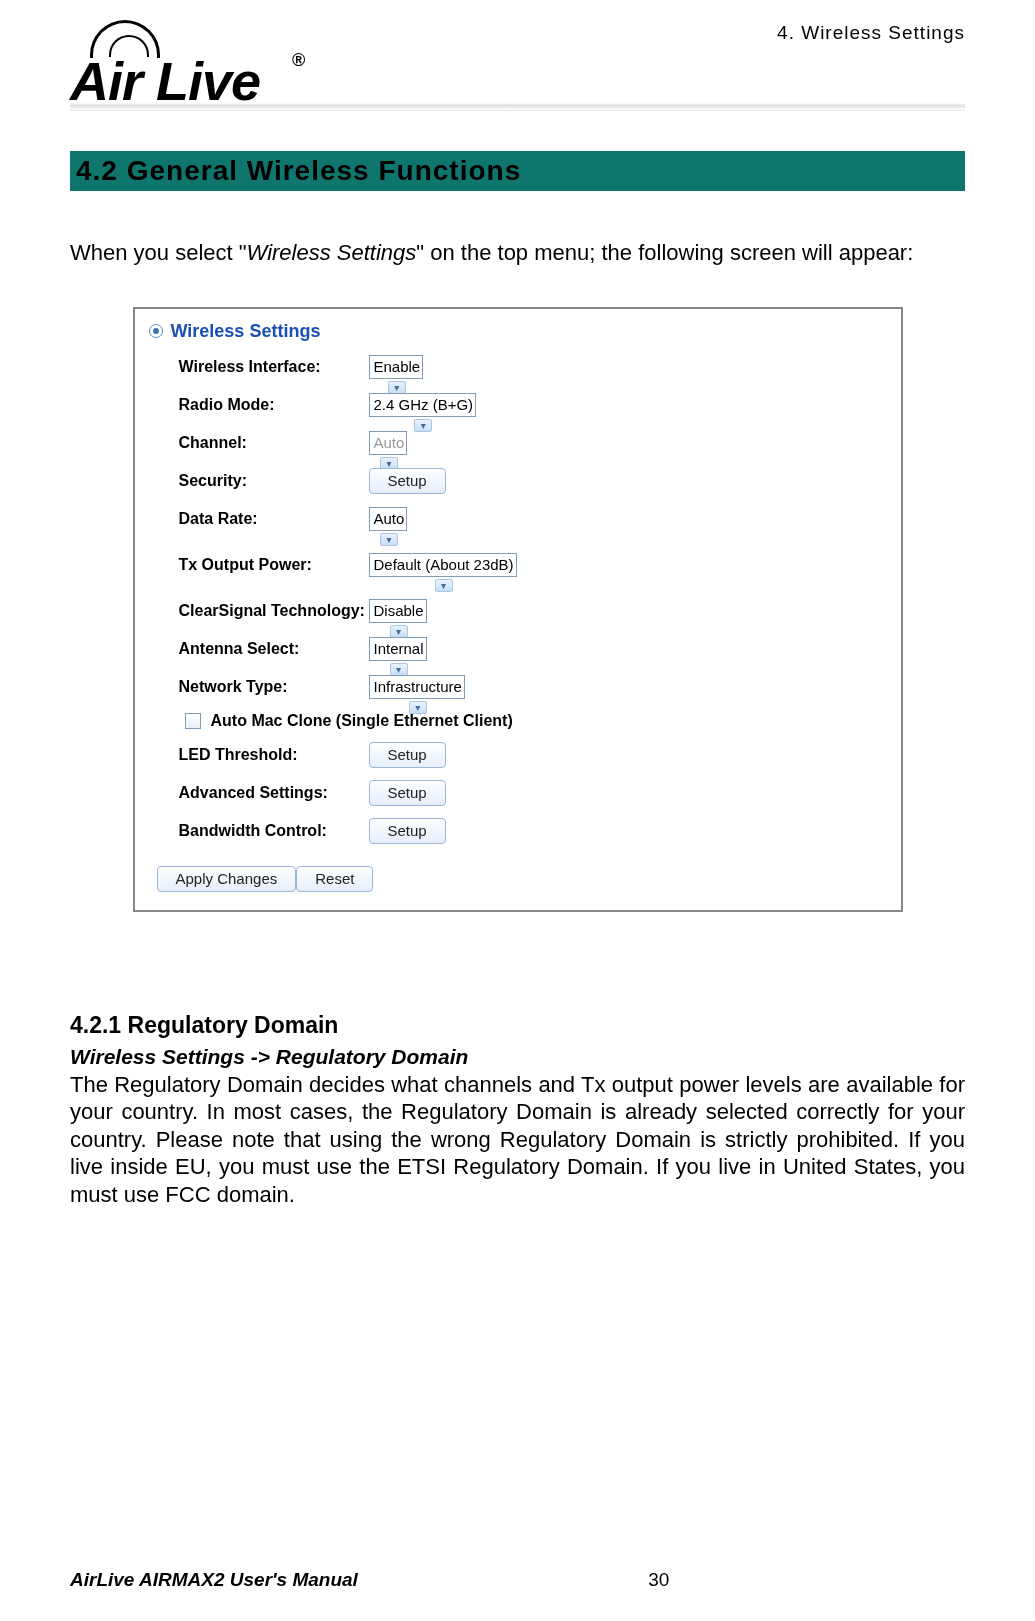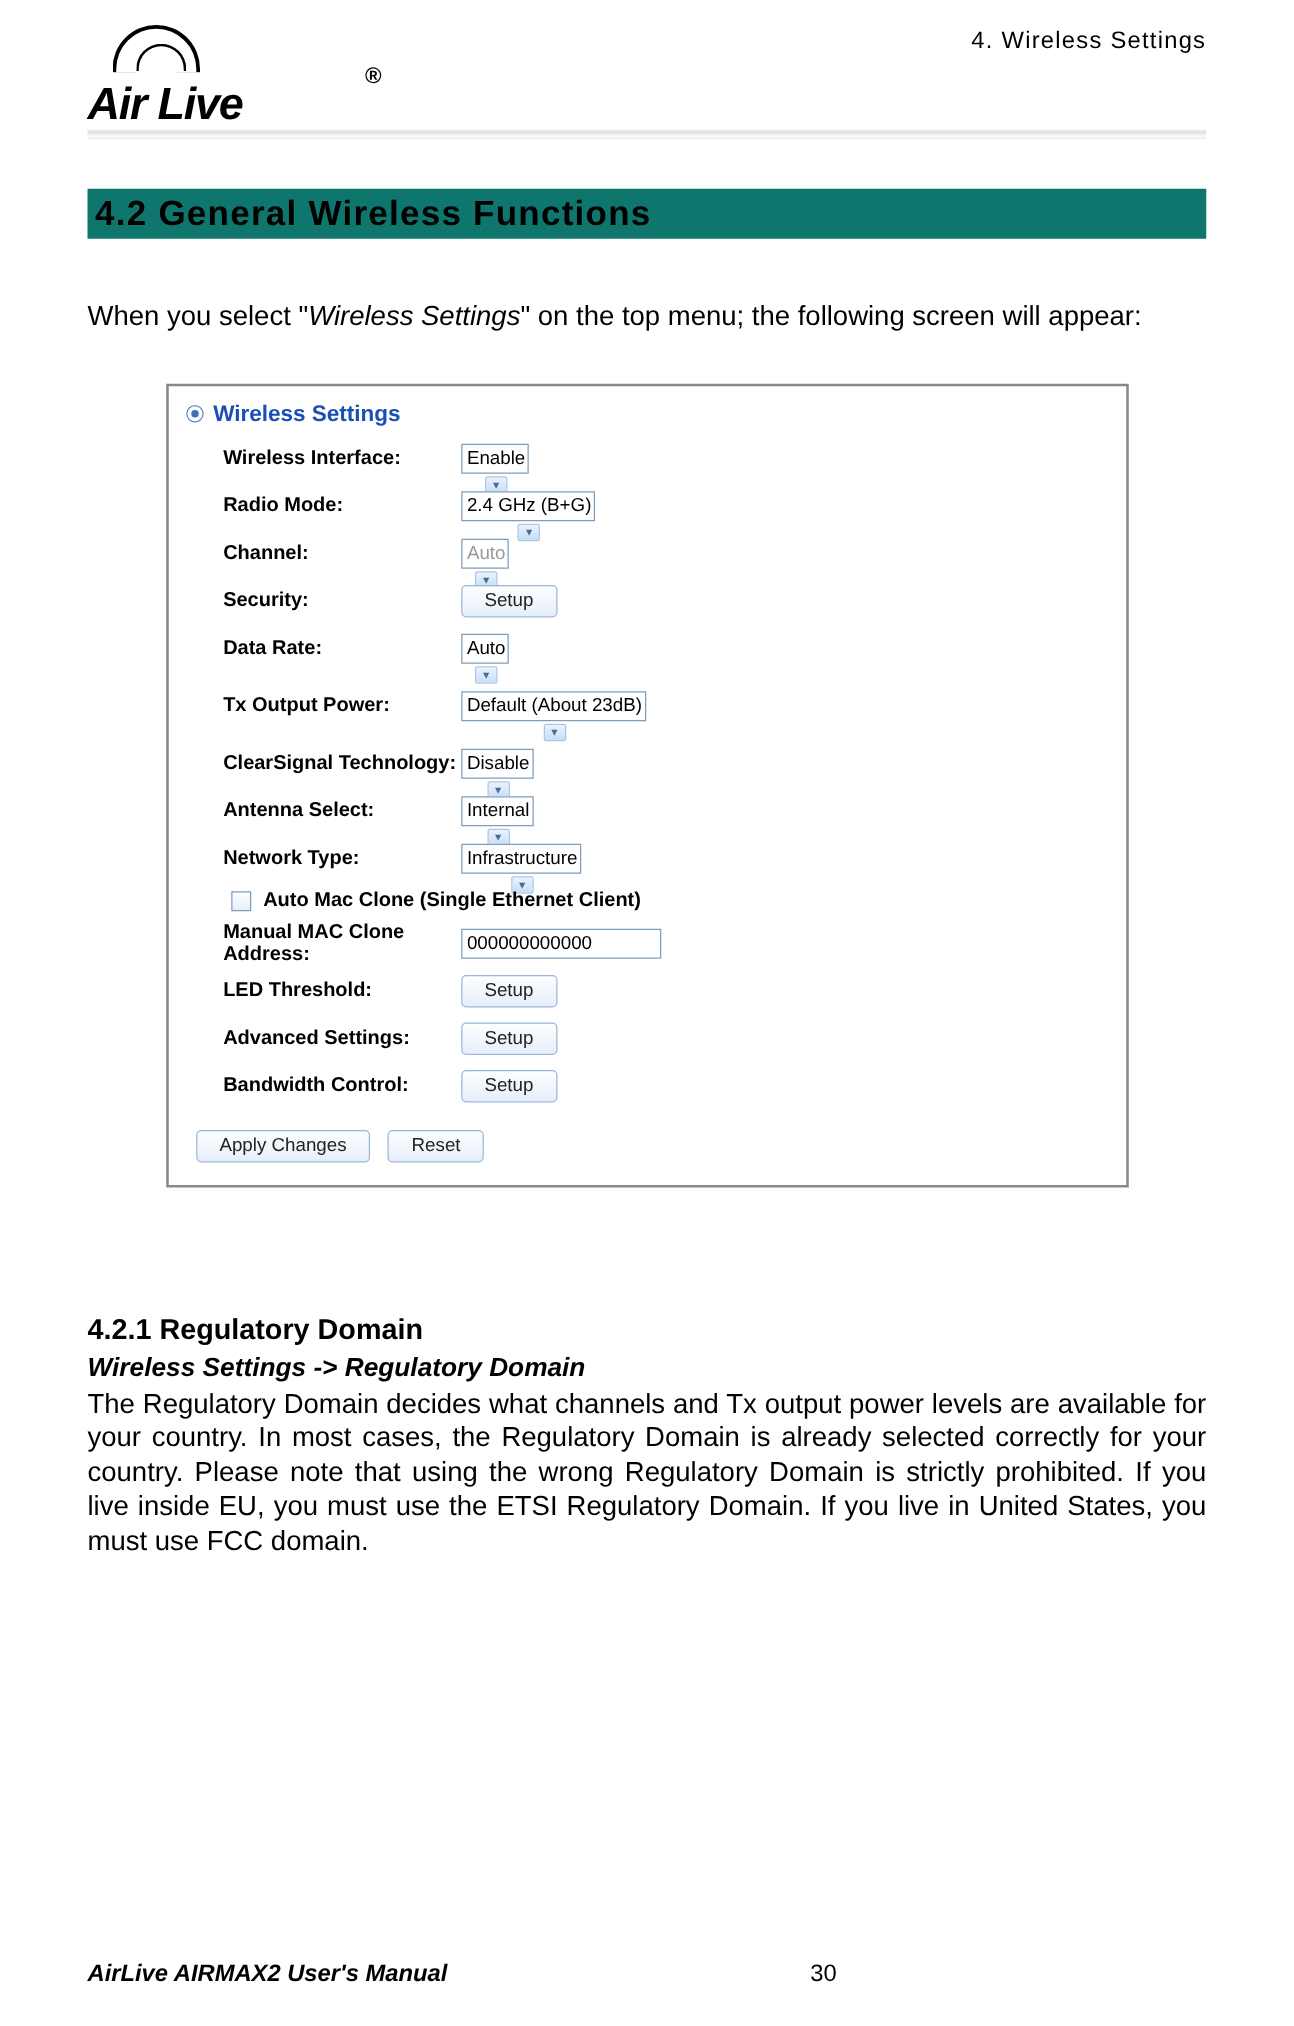--- a/index.html
+++ b/index.html
@@ -36,22 +36,22 @@
     content: "";
     position: absolute;
     top: 12px; left: 16px;
     width: 36px; height: 20px;
     border: 2px solid #000;
     border-bottom: none;
     border-radius: 36px 36px 0 0;
   }
   .logo-text {
     position: absolute;
-    top: 42px; left: 0;
-    font-size: 36px;
+    top: 30px; left: 0;
+    font-size: 54px;
     font-weight: bold;
     font-style: italic;
     letter-spacing: -1px;
   }
   .logo-reg {
     position: absolute;
     top: 30px; left: 222px;
     font-size: 18px;
     font-weight: bold;
   }
@@ -185,21 +185,20 @@
   }
   .checkbox-row {
     display: flex;
     align-items: center;
     padding: 6px 0 6px 6px;
     font-weight: bold;
     font-size: 16px;
   }
   .button-row {
     display: flex;
-    gap: 14px;
     padding: 16px 0 4px 8px;
   }
   .sub-title {
     font-size: 23px;
     font-weight: bold;
     margin-top: 100px;
   }
   .sub-path {
     font-size: 21px;
     font-weight: bold;
@@ -323,24 +322,20 @@
             <span>Infrastructure</span>
               <span class="sel-arrow">▾</span>
           </div>
         </div>
 
         <div class="checkbox-row">
           <span class="checkbox"></span>
           <span>Auto Mac Clone (Single Ethernet Client)</span>
         </div>
 
-        <div class="frow">
-          <div class="flabel two-line">Manual MAC Clone Address:</div>
-          <input class="finput" style="width: 160px;" value="000000000000">
-        </div>
 
         <div class="frow">
           <div class="flabel">LED Threshold:</div>
           <div class="btn">Setup</div>
         </div>
 
         <div class="frow">
           <div class="flabel">Advanced Settings:</div>
           <div class="btn">Setup</div>
         </div>

